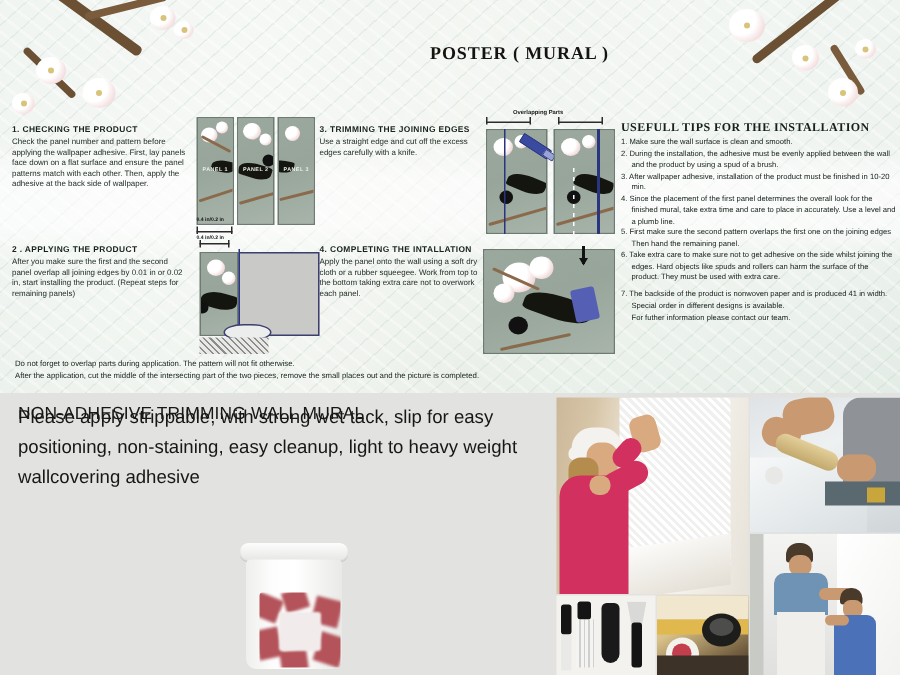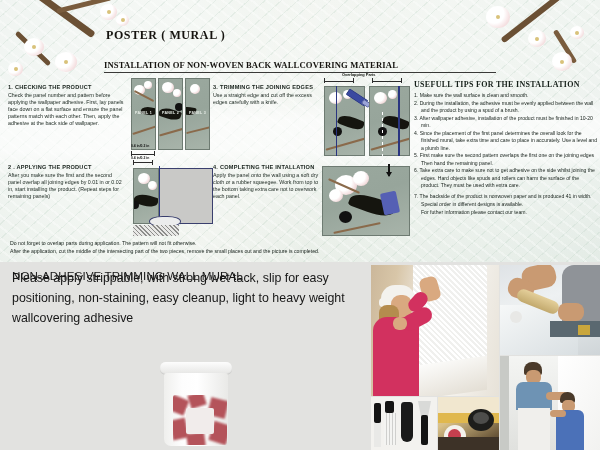--- a/index.html
+++ b/index.html
@@ -26,21 +26,21 @@
   .branch{position:absolute;pointer-events:none;}
   .bl{position:absolute;}
   .bl i{position:absolute;display:block;border-radius:50%;
         background:radial-gradient(circle at 35% 35%,#fff 0 45%,#f6e3e4 70%,#e8c9cb 100%);}
   .bl b{position:absolute;width:4px;height:4px;border-radius:50%;background:#d9c27a;
         left:50%;top:50%;transform:translate(-50%,-50%);}
 
   
   .title-box{position:absolute;left:106px;top:28px;width:300px;text-align:left;}
   .t1{font-family:"Liberation Serif",serif;font-weight:bold;font-size:12px;
-      letter-spacing:.6px;color:#15130f;line-height:15px;}
+      letter-spacing:.6px;color:#15130f;line-height:15px;text-align:right;}
   .t2{font-family:"Liberation Serif",serif;font-weight:bold;font-size:12px;
       letter-spacing:.4px;color:#15130f;line-height:15px;padding-left:10px;}
   .subtitle{position:absolute;left:104px;top:60px;width:392px;
       font-family:"Liberation Serif",serif;font-weight:bold;font-size:8.6px;
       letter-spacing:.15px;color:#15130f;border-bottom:1px solid #3a3a38;
       padding-bottom:2px;}
 
   
   .step{position:absolute;color:#1d2a22;}
   .step h4{margin:0 0 2px 0;font-size:5.6px;font-weight:bold;letter-spacing:.25px;
@@ -191,21 +191,20 @@
           <b></b>
         </div>
     </div>
 
     <div class="whitewash"></div>
   </div>
 
   <div class="title-box">
     <div class="t1">POSTER ( MURAL )</div>
   </div>
-  <div class="subtitle">INSTALLATION OF NON-WOVEN BACK WALLCOVERING MATERIAL</div>
 
   <div class="step" style="left:8px;top:84px;width:118px;">
     <h4>1. CHECKING THE PRODUCT</h4>
     <p>Check the panel number and pattern before applying the wallpaper adhesive. First, lay panels face down on a flat surface and ensure the panel patterns match with each other. Then, apply the adhesive at the back side of wallpaper.</p>
   </div>
 
   <div class="diagram" style="left:131px;top:78px;width:82px;height:80px;">
     <div class="pnl" style="left:0;top:0;width:25px;height:72px;">
       <div class="blos" style="left:2px;top:6px;width:11px;height:10px;"></div>
       <div class="blos" style="left:12px;top:2px;width:8px;height:8px;"></div>

